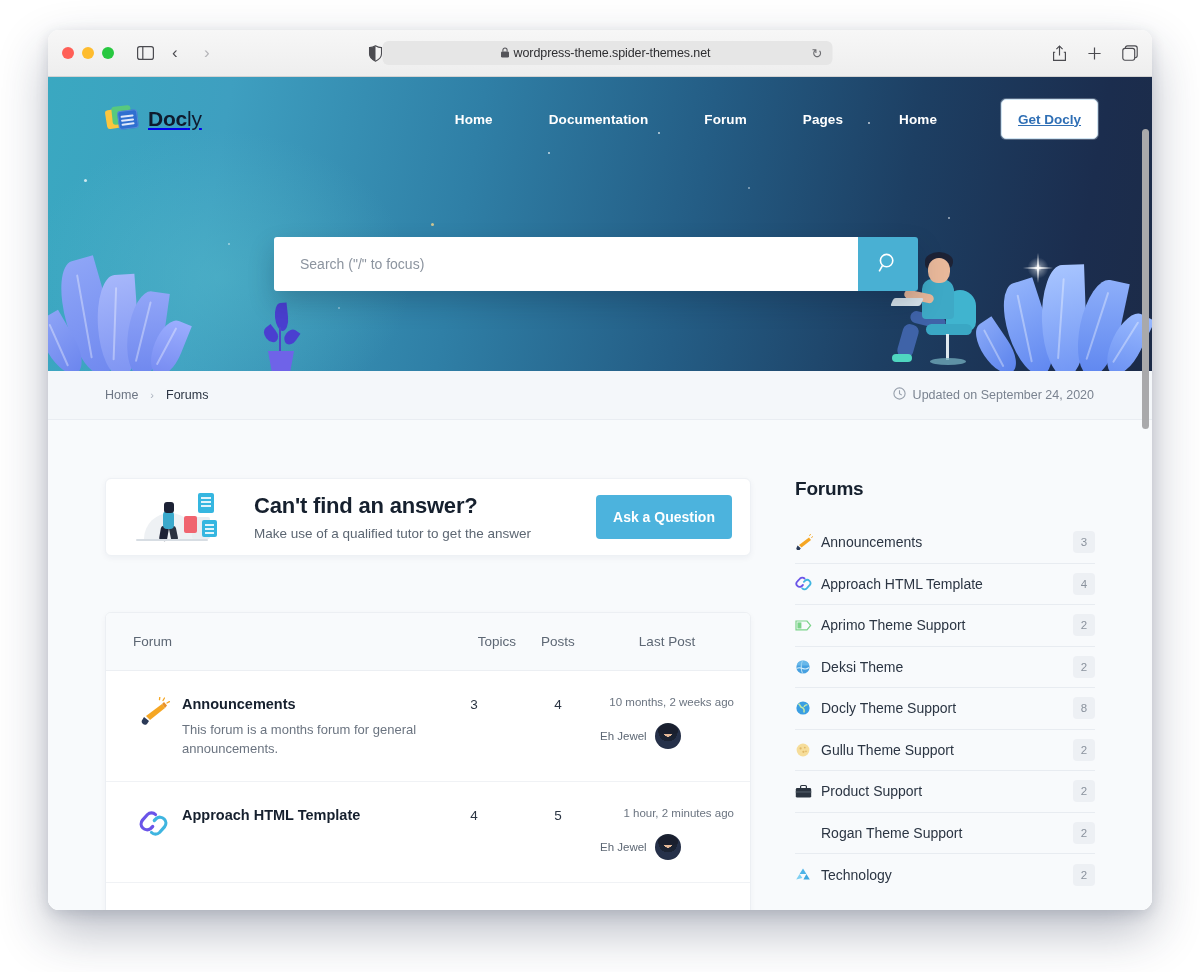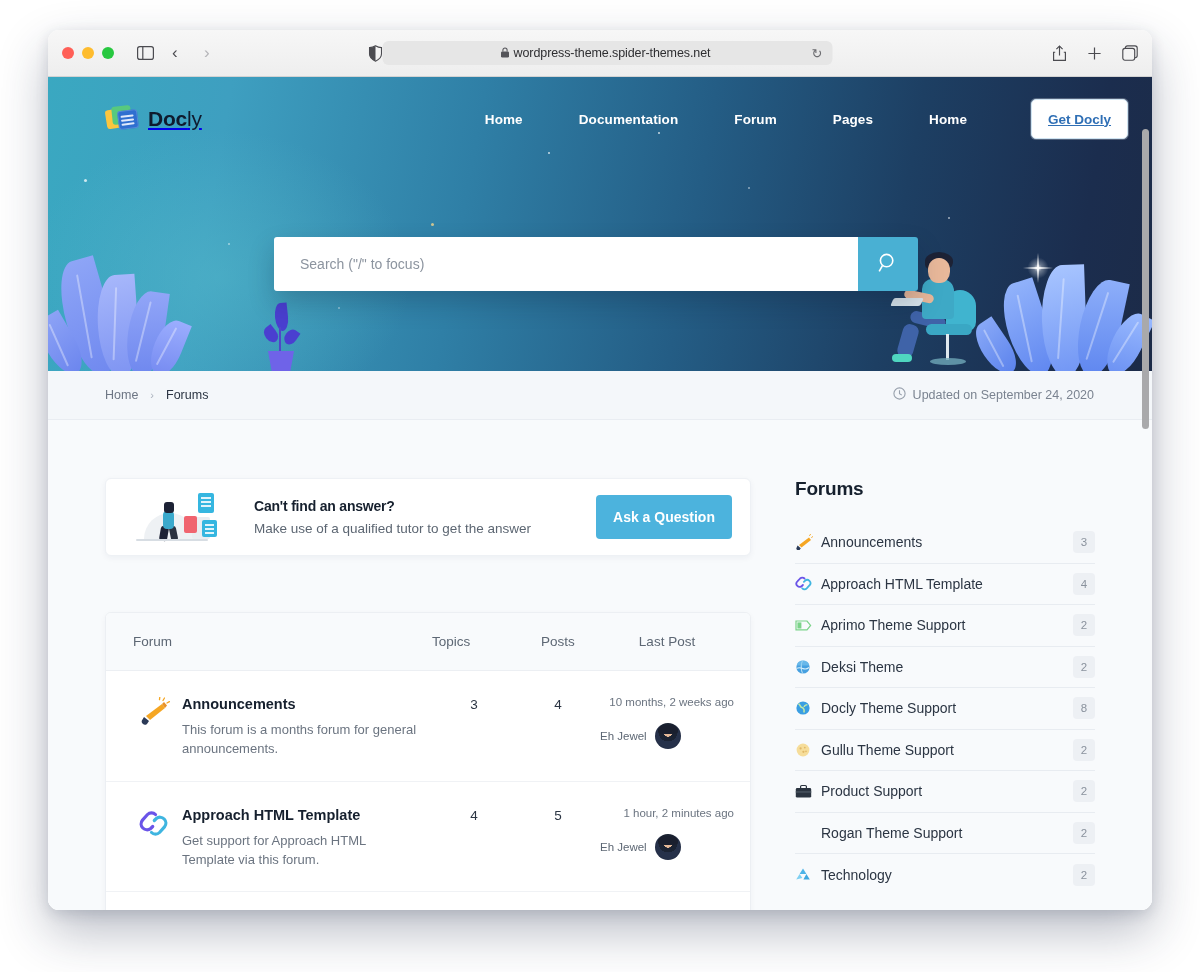--- a/index.html
+++ b/index.html
@@ -87,21 +87,21 @@
   }
   .bigstar::before { left: 10px; top: -4px; width: 2px; height: 30px;
     background: linear-gradient(rgba(255,255,255,0), #fff 50%, rgba(255,255,255,0)); }
   .bigstar::after { top: 10px; left: -4px; height: 2px; width: 30px;
     background: linear-gradient(90deg, rgba(255,255,255,0), #fff 50%, rgba(255,255,255,0)); }
 
   
   .hero-nav {
     position: relative; z-index: 6;
     height: 84px; display: flex; align-items: center;
-    padding: 0 24px 0 57px;
+    padding: 0 54px 0 57px;
     justify-content: space-between;
   }
   .logo { display: flex; align-items: center; gap: 9px; }
   .logo-mark { position: relative; width: 34px; height: 30px; }
   .lm { position: absolute; border-radius: 3px; }
   .lm.y { width: 21px; height: 19px; background: #fbc63f; left: 1px; top: 5px; transform: rotate(-9deg); }
   .lm.g { width: 19px; height: 18px; background: #57c97e; left: 7px; top: 2px; transform: rotate(-6deg); }
   .lm.b { width: 20px; height: 19px; background: #2f6fd0; left: 13px; top: 6px; transform: rotate(-7deg);
           box-shadow: inset 0 0 0 1px rgba(255,255,255,.18); }
   .lm.b::before, .lm.b::after {
@@ -216,41 +216,41 @@
   .ci-card { position: absolute; border-radius: 2px; }
   .ci-card.blue1 { left: 68px; bottom: 34px; width: 16px; height: 20px; background: #35b6e0; }
   .ci-card.blue2 { left: 72px; bottom: 10px; width: 15px; height: 17px; background: #35b6e0; }
   .ci-card.red { left: 54px; bottom: 14px; width: 13px; height: 17px; background: #f0646f; }
   .ci-card.gray { left: 62px; bottom: 8px; width: 18px; height: 22px; background: #e9edf1; }
   .ci-card.blue1::before, .ci-card.blue2::before {
     content: ""; position: absolute; left: 3px; top: 4px; right: 3px; height: 1.5px;
     background: rgba(255,255,255,.85); box-shadow: 0 4px 0 rgba(255,255,255,.85), 0 8px 0 rgba(255,255,255,.85);
   }
   .cta-text { margin-left: 18px; flex: 1; }
-  .cta-title { font-size: 14px; font-weight: 700; color: #16202e; letter-spacing: -.2px; }
+  .cta-title { font-size: 22px; font-weight: 700; color: #16202e; letter-spacing: -.2px; }
   .cta-sub { font-size: 13.5px; color: #5c6672; margin-top: 7px; }
   .ask-btn {
     width: 136px; height: 44px; border: none; border-radius: 4px;
     background: #4cb3dd; color: #fff; font-size: 14px; font-weight: 700;
     cursor: pointer; font-family: "Liberation Sans", sans-serif;
   }
 
   
   .forum-table {
     margin-top: 56px; background: #fff;
     border: 1px solid #eceff3; border-radius: 6px;
     box-shadow: 0 2px 6px rgba(28,45,70,.04);
     overflow: hidden;
   }
   .ft-head {
     height: 58px; background: #f8fafc; border-bottom: 1px solid #eceff3;
     display: flex; align-items: center; font-size: 13.5px; color: #5d6774;
   }
   .ft-head .c-forum { padding-left: 27px; flex: 1; }
-  .c-topics { width: 84px; text-align: left; flex: none; }
+  .c-topics { width: 84px; text-align: right; flex: none; }
   .c-posts { width: 84px; text-align: center; flex: none; }
   .c-last { width: 150px; text-align: center; flex: none; padding-right: 16px; }
 
   .ft-row { display: flex; align-items: flex-start; padding: 24px 0 22px 0; border-bottom: 1px solid #f0f2f5; }
   .ft-row:last-child { border-bottom: none; }
   .row-forum { flex: 1; display: flex; padding-left: 20px; }
   .row-icon { width: 56px; flex: none; display: flex; justify-content: center; padding-top: 2px; }
   .row-title { font-size: 14.5px; font-weight: 700; color: #16202e; }
   .row-desc { font-size: 13px; color: #6b7480; line-height: 1.45; margin-top: 8px; max-width: 235px; }
   .row-num { width: 84px; flex: none; text-align: center; font-size: 13.5px; color: #2b3543; padding-top: 2px; }
@@ -530,21 +530,20 @@
           <div class="ft-row">
             <div class="row-forum">
               <div class="row-icon">
                 <svg width="30" height="32" viewBox="0 0 30 32" fill="none" stroke-width="3.2" stroke-linecap="round">
                   <path d="M16.5 6.5 a5.6 5.6 0 0 0-8 0 l-5 5.6 a5.9 5.9 0 0 0 8.2 8.4 l2-2" stroke="#6a54e8"></path>
                   <path d="M12.5 24.5 a5.6 5.6 0 0 0 8 0 l5-5.6 a5.9 5.9 0 0 0-8.2-8.4 l-2 2" stroke="#3fb5e0"></path>
                 </svg>
               </div>
               <div>
                 <a class="row-title" href="#" style="text-decoration:none">Approach HTML Template</a>
-                <div class="row-desc">Get support for Approach HTML Template via this forum.</div>
               </div>
             </div>
             <div class="row-num">4</div>
             <div class="row-num">5</div>
             <div class="row-last">
               <div class="lp-time">1 hour, 2 minutes ago</div>
               <div class="lp-user">
                 <span class="lp-name">Eh Jewel</span>
                 <span class="avatar"></span>
               </div>

